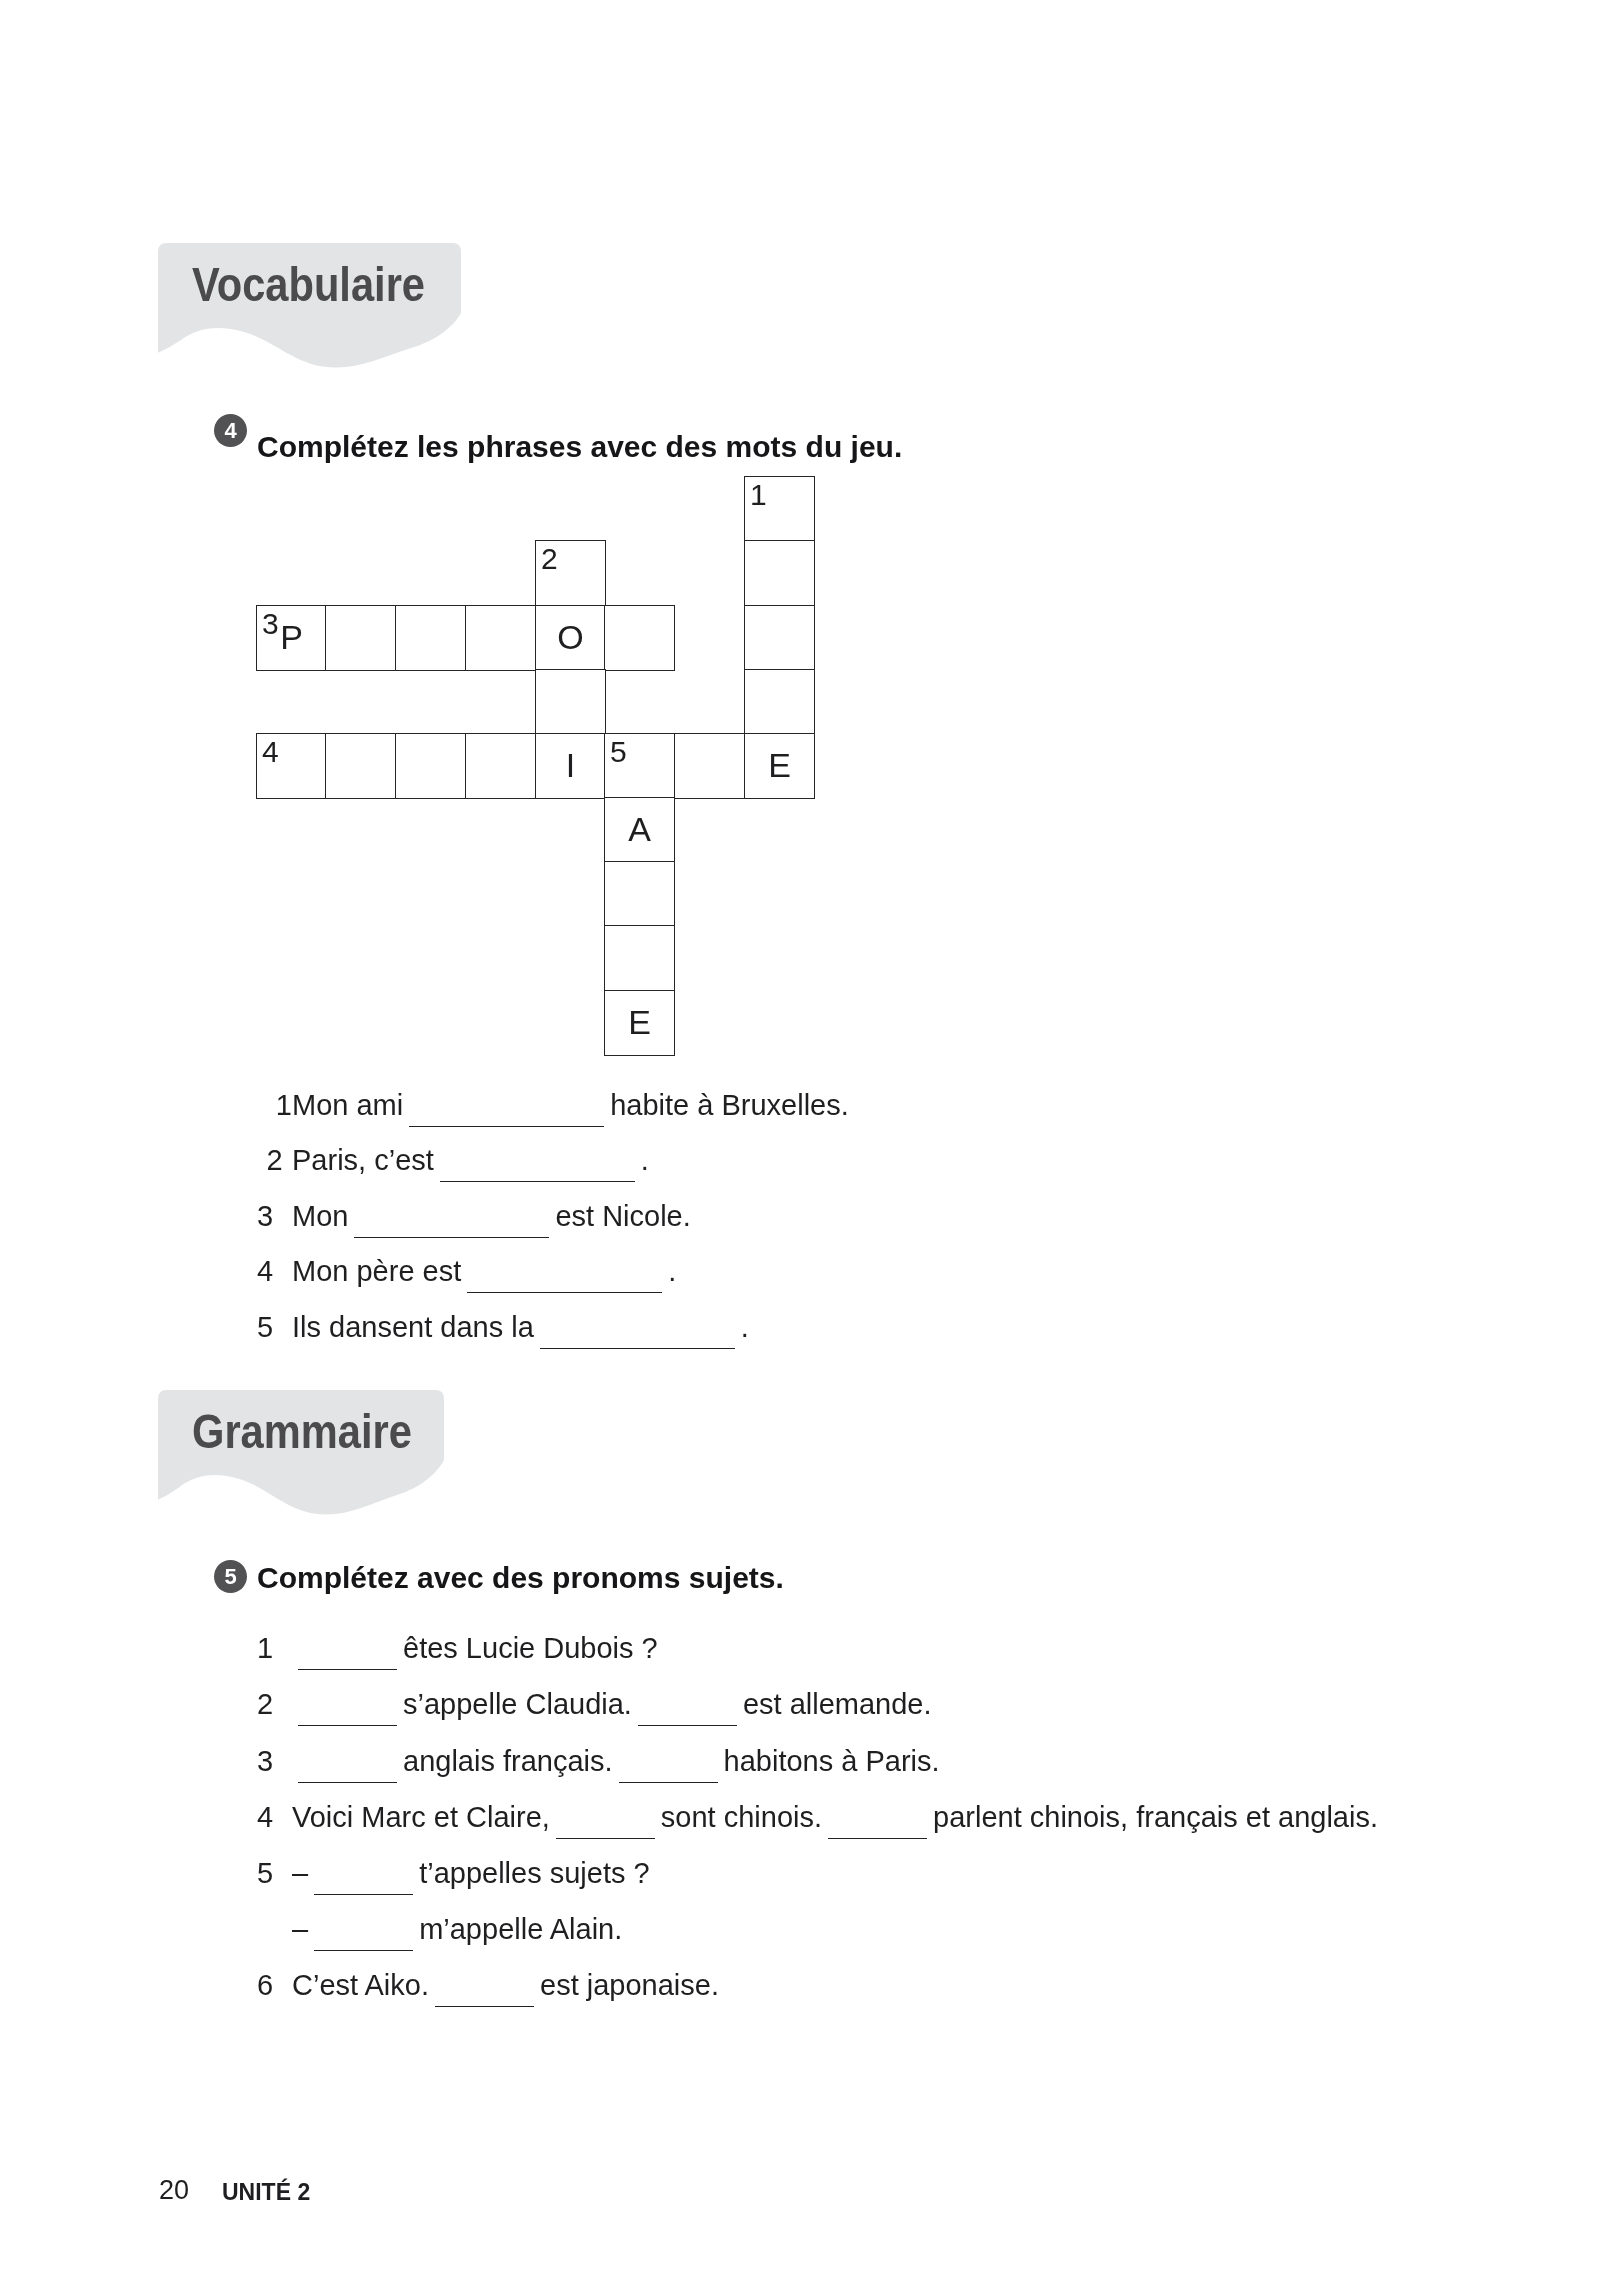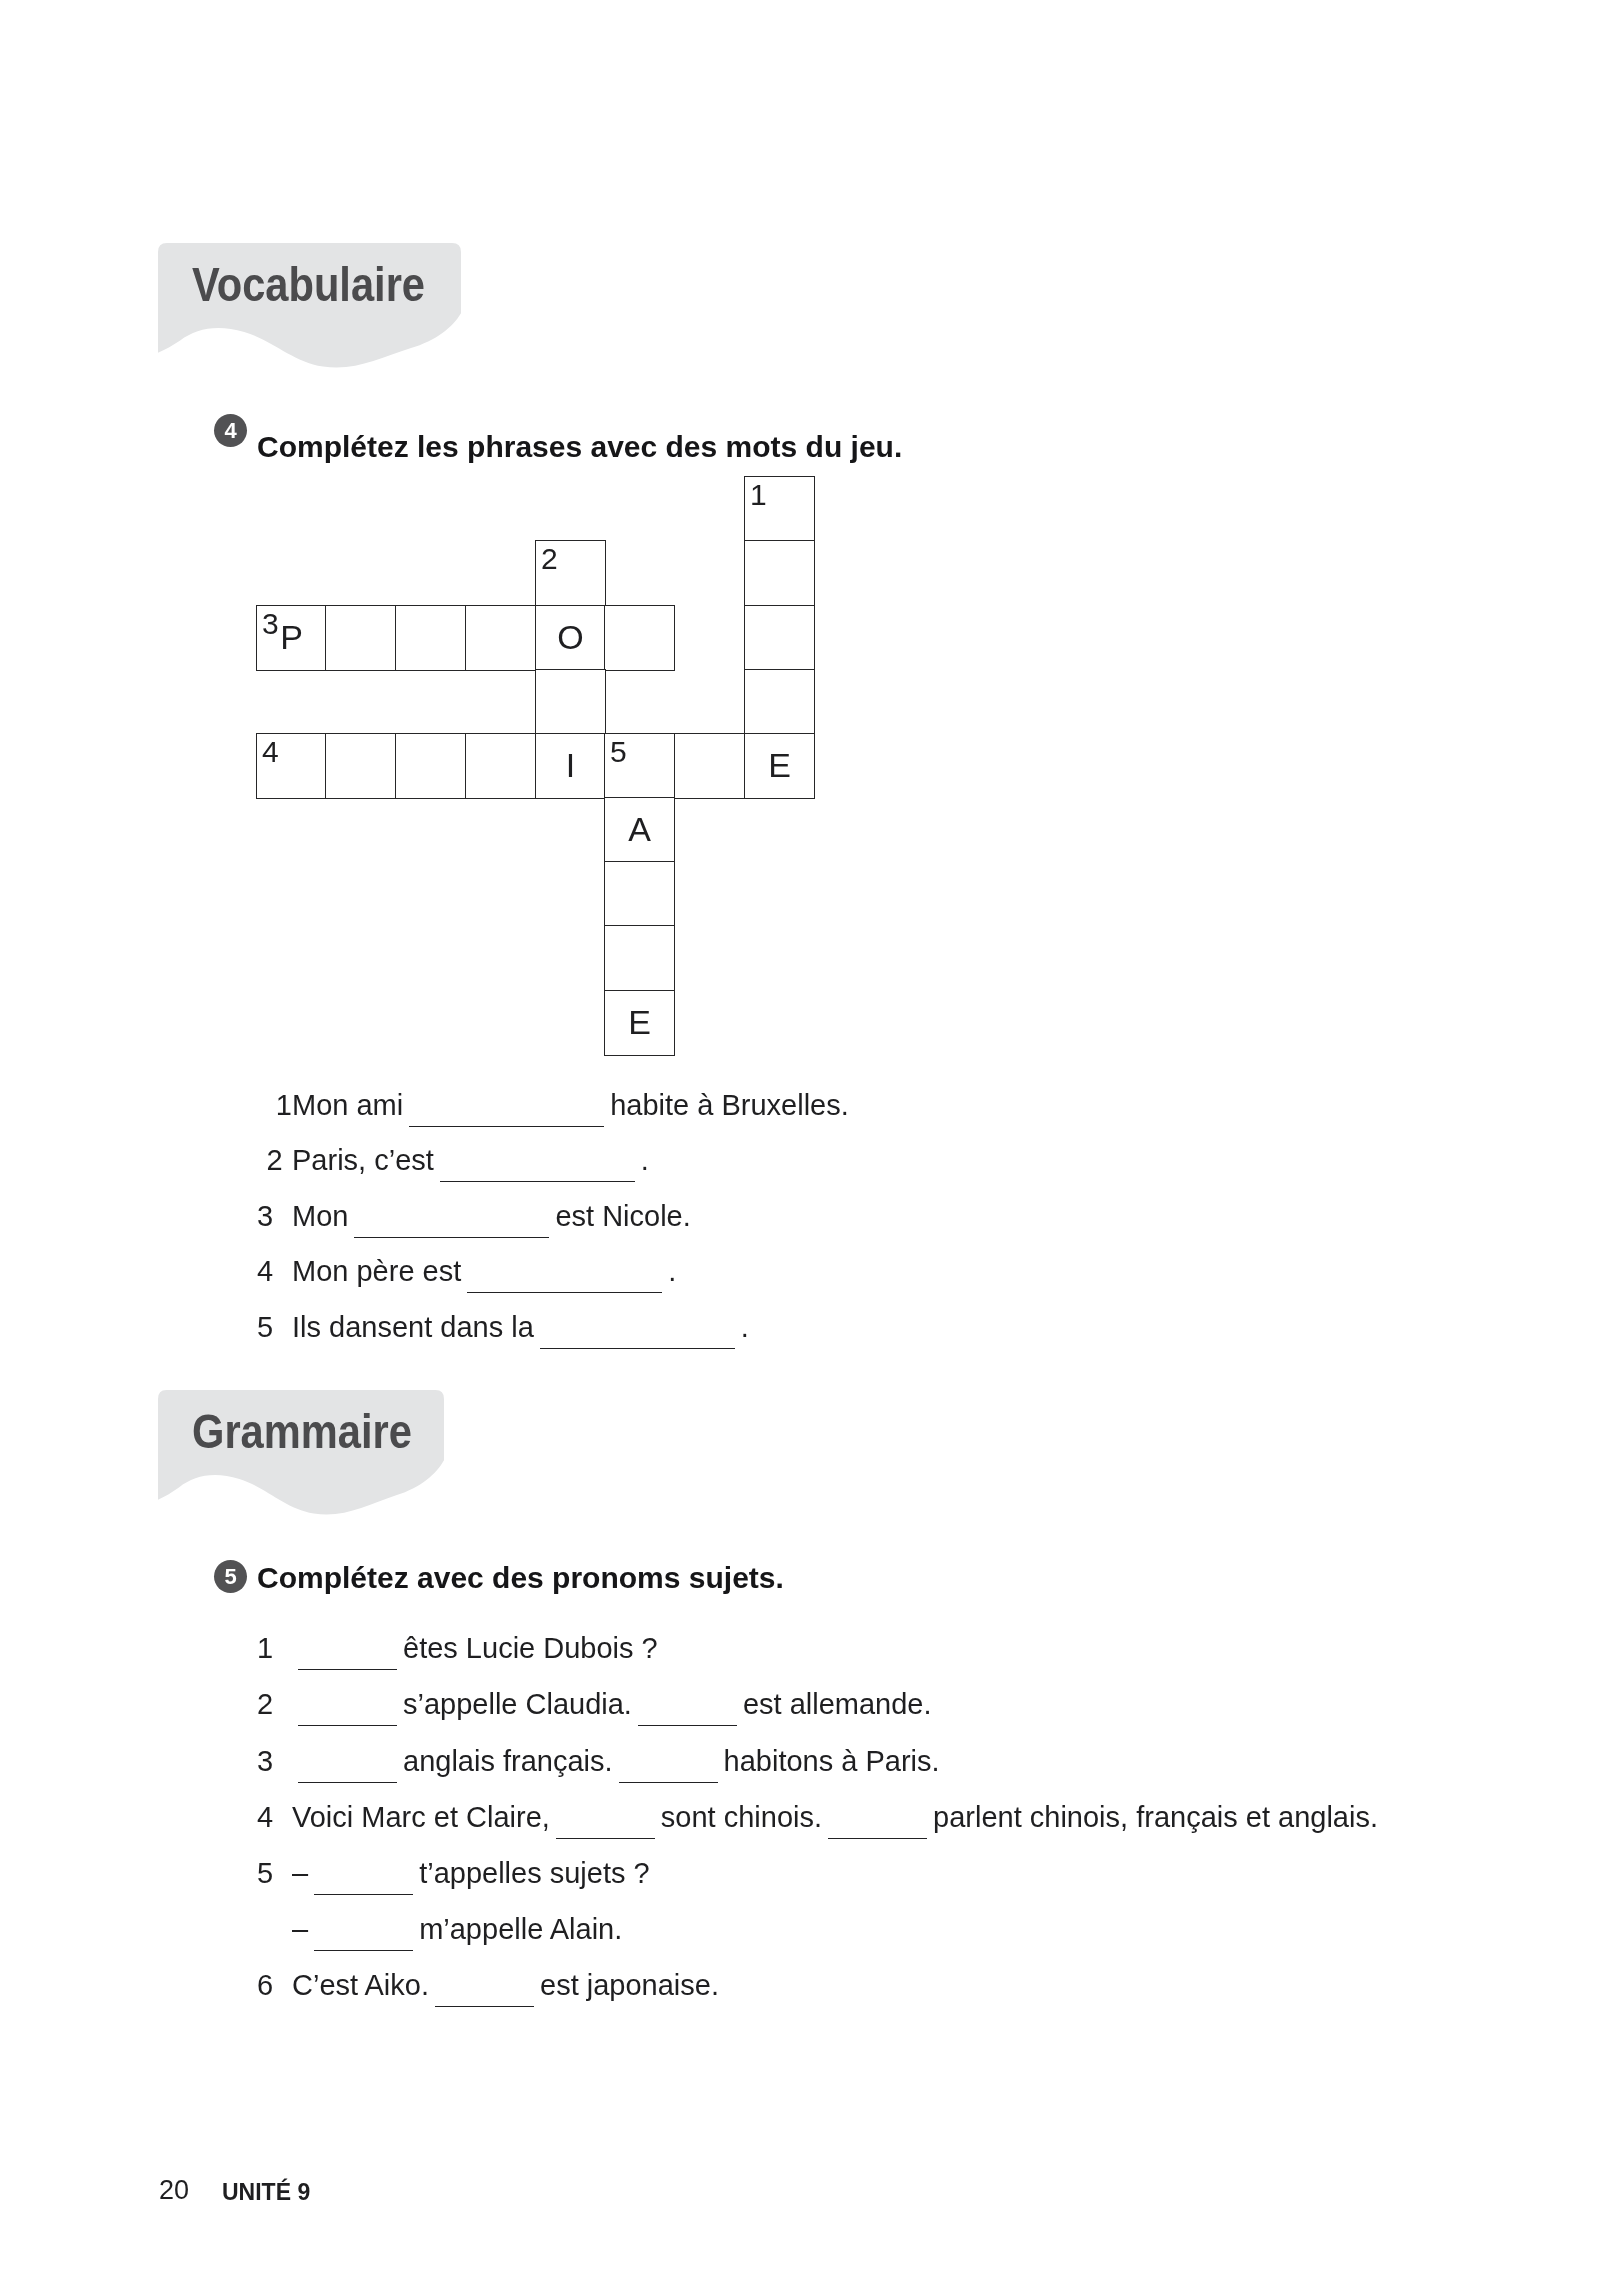--- a/index.html
+++ b/index.html
@@ -153,14 +153,14 @@
 
 <div class="sentence" style="top:1800px;"><span class="num">4</span><span>Voici Marc et Claire,</span><span class="blank short"></span><span>sont chinois.</span><span class="blank short"></span><span>parlent chinois, français et anglais.</span></div>
 
 <div class="sentence" style="top:1856px;"><span class="num">5</span><span>–</span><span class="blank short"></span><span>t’appelles sujets ?</span></div>
 
 <div class="sentence" style="top:1912px;"><span class="num"></span><span>–</span><span class="blank short"></span><span>m’appelle Alain.</span></div>
 
 <div class="sentence" style="top:1968px;"><span class="num">6</span><span>C’est Aiko.</span><span class="blank short"></span><span>est japonaise.</span></div>
 
 <div class="pagenum">20</div>
-<div class="unitlabel">UNITÉ 9</div>
+<div class="unitlabel">UNITÉ 2</div>
 
 
 </body></html>

